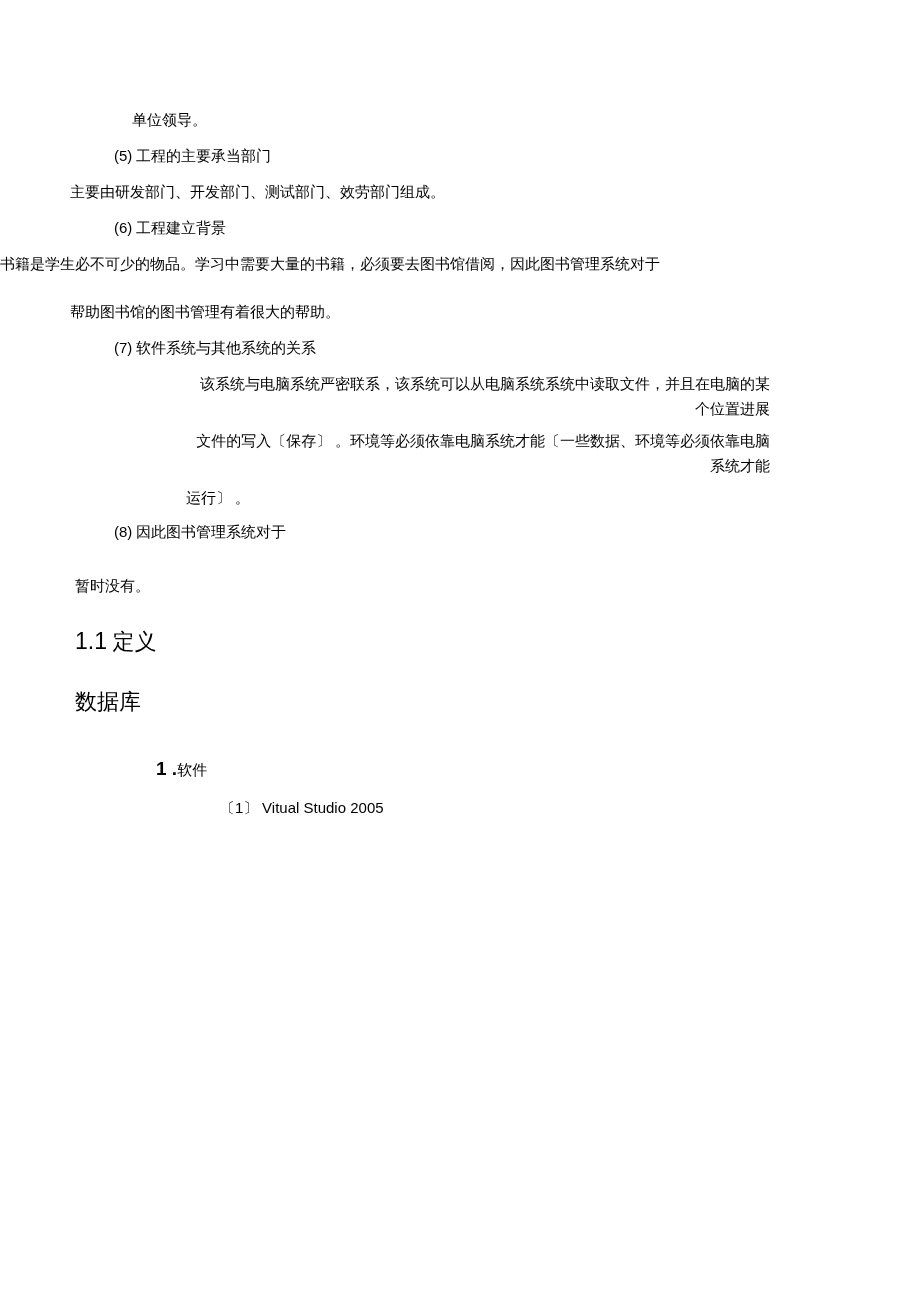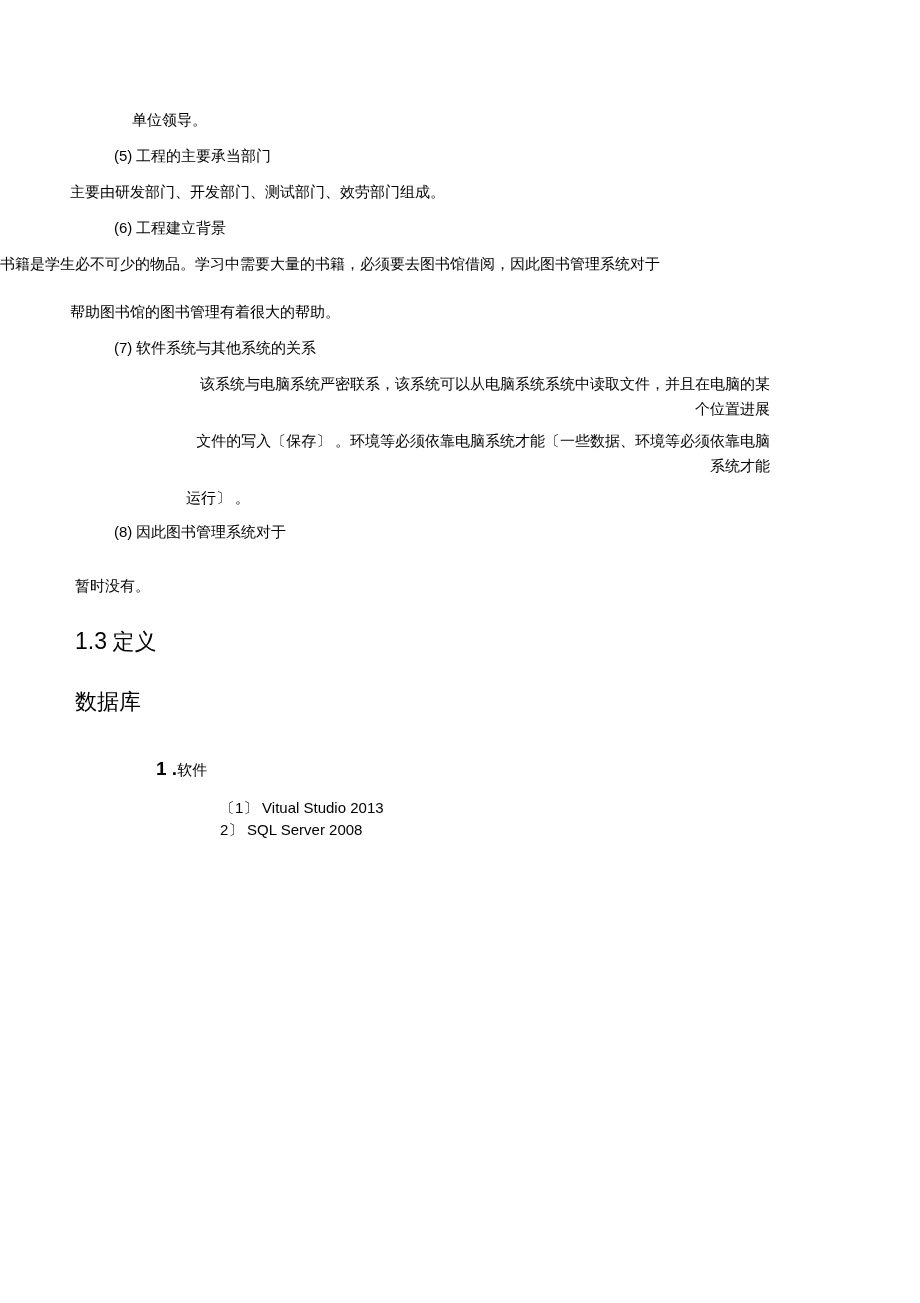--- a/index.html
+++ b/index.html
@@ -115,32 +115,28 @@
 <div class="indent-3">运行〕 。</div>
 
 <div class="list-item">
   <span class="list-num">(8)</span>
   <span>因此图书管理系统对于</span>
 </div>
 
 <div class="no-temp">暂时没有。</div>
 
 <div class="heading-num">
-  <span class="num">1.3</span>
+  <span class="num">1.1</span>
   <span>定义</span>
 </div>
 
 <div class="sub-heading">数据库</div>
 
 <div class="software-item">
   <span class="num">1 .</span><span>软件</span>
 </div>
 
 <div class="software-list">
   <div>
     <span class="item-num">〔1〕</span>
-    <span class="item-text">Vitual Studio 2013</span>
-  </div>
-  <div>
-    <span class="item-num">2〕</span>
-    <span class="item-text">SQL Server 2008</span>
+    <span class="item-text">Vitual Studio 2005</span>
   </div>
 </div>
 
 </body></html>

